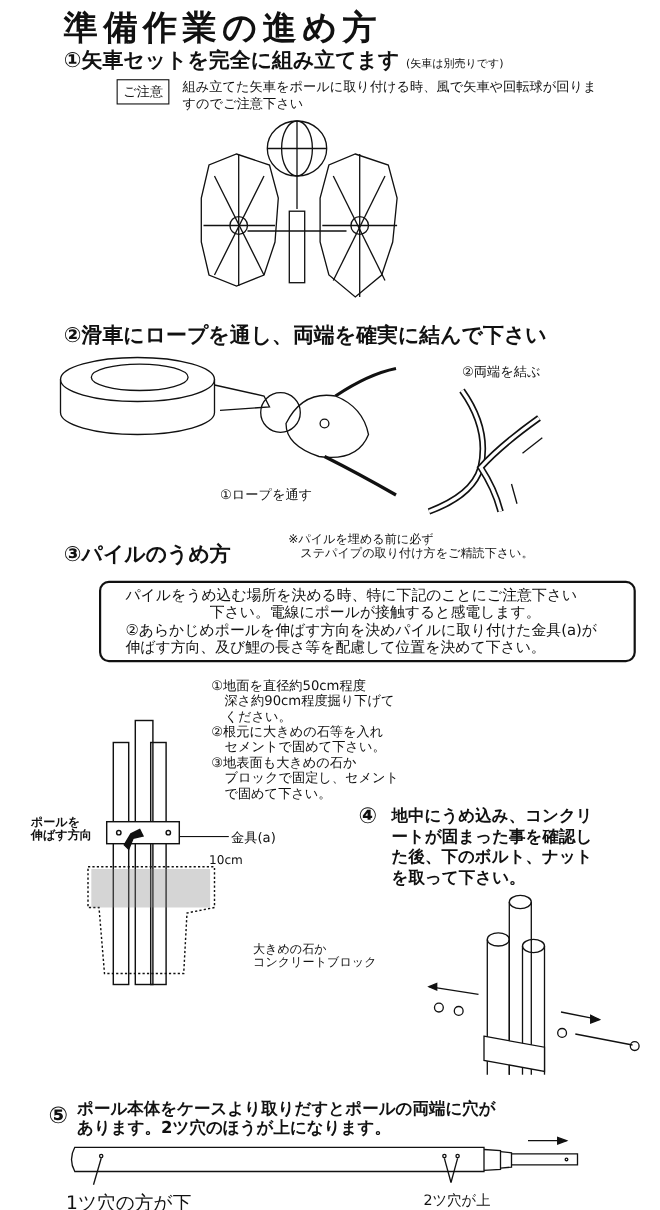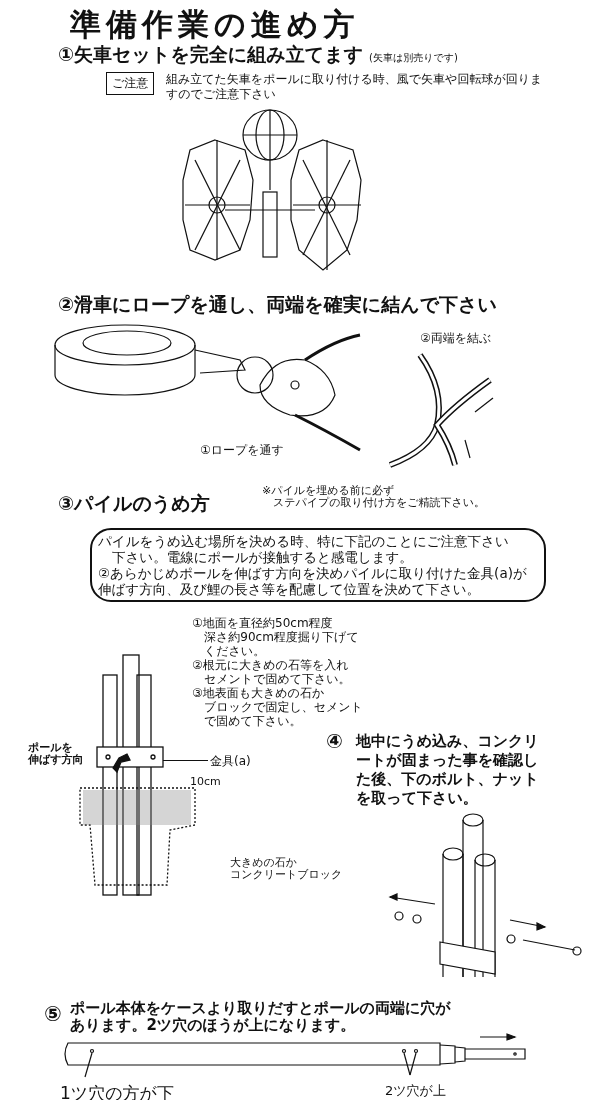--- a/index.html
+++ b/index.html
@@ -1,26 +1,26 @@
 <!DOCTYPE html>
 <html><head>
 <meta charset="utf-8">
 <style>
   html,body{margin:0;padding:0;background:#fff;}
   body{width:600px;height:1100px;position:relative;overflow:hidden;color:#111;font-family:"DejaVu Sans","Liberation Sans",sans-serif;}
   .abs{position:absolute;}
-  .title{left:58px;top:4px;font-family:Liberation Mono, monospace;font-weight:bold;font-size:31px;letter-spacing:5px;margin-left:12px;}
+  .title{left:58px;top:4px;font-family:Liberation Mono, monospace;font-weight:bold;font-size:31px;letter-spacing:5px;}
   .h2{font-weight:bold;font-size:19px;white-space:nowrap;}
   .h2 .sub{font-weight:normal;font-size:10px;margin-left:6px;}
   .note-box{left:106px;top:72px;border:1.5px solid #111;padding:2px 5px;font-size:12px;}
   .note-text{left:166px;top:72px;font-size:12px;line-height:15px;width:380px;}
   .small{font-size:12px;line-height:14px;white-space:pre-line;}
-  .warnbox{left:90px;top:528px;width:440px;border:2px solid #111;border-radius:21px;padding:3px 6px;font-size:13.5px;line-height:16px;}
+  .warnbox{left:90px;top:528px;width:440px;border:2px solid #111;border-radius:9px;padding:3px 22px;font-size:13.5px;line-height:16px;}
   .warnbox div{white-space:nowrap;}
-  .indent{padding-left:14px;}
+  .indent{padding-left:14px;text-align:center;}
   .step4{left:356px;top:732px;font-size:15px;font-weight:bold;line-height:19px;}
   .step4 .num{position:absolute;left:-30px;top:0;font-size:20px;}
   .step5{left:70px;top:1000px;font-size:15px;font-weight:bold;line-height:17px;}
   .step5 .num{position:absolute;left:-26px;top:6px;font-size:21px;}
   svg{position:absolute;overflow:visible;}
   .lbl{font-size:12px;white-space:nowrap;}
 </style>
 </head>
 <body>
 

